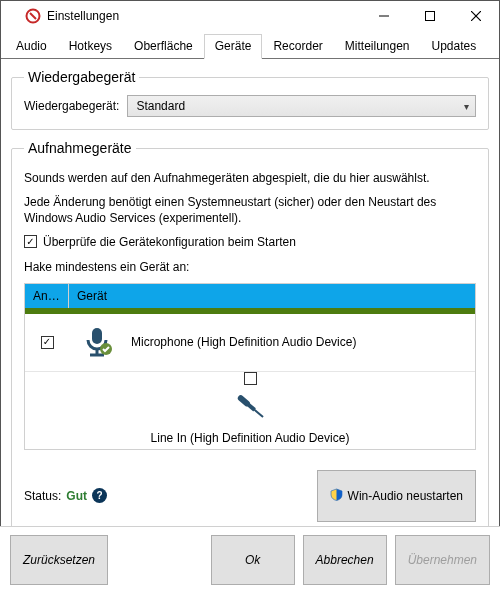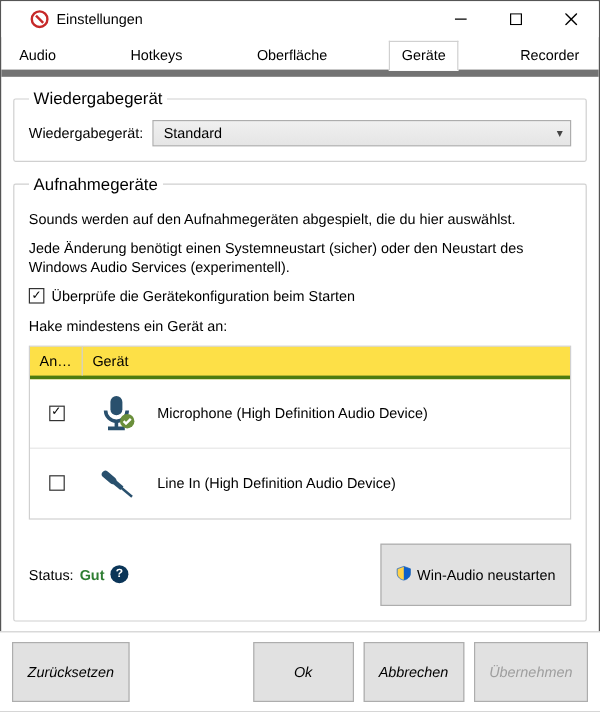--- a/index.html
+++ b/index.html
@@ -26,24 +26,23 @@
     display:flex;align-items:center;justify-content:center;
   }
   .titlebar .title { flex: 1; font-size: 12px; }
   .winbtns { display: flex; height: 100%; }
   .winbtn {
     width: 46px; display:flex; align-items:center; justify-content:center;
     font-family: "Segoe UI Symbol", sans-serif; font-size: 12px;
   }
   .tabs {
     display: flex;
-    border-bottom: 6px solid #737373;
+    border-bottom: 1px solid #737373;
     padding: 0 4px;
     margin-top: 2px;
-    gap: 40px;
   }
   .tab {
     padding: 4px 10px 5px 10px;
     border: 1px solid transparent;
     border-bottom: none;
     position: relative;
     top: 1px;
     cursor: default;
   }
   .tab.active {
@@ -77,34 +76,34 @@
   .chkrow { display:flex; align-items:center; gap:6px; margin: 6px 0 10px 0;}
   .chkbox {
     width:13px;height:13px;border:1px solid #333;display:inline-flex;
     align-items:center;justify-content:center;font-size:10px;line-height:1;
     background:#fff;
   }
   .devtable {
     border:1px solid #d0d0d0;
   }
   .devhead {
-    display:flex; border-bottom:3px solid #4d7c0f;
-    background:#fde047;
+    display:flex; border-bottom:6px solid #4d7c0f;
+    background:#0ea5e9;
   }
   .devhead .hcell {
     padding:5px 8px; border-right:1px solid #d0d0d0;
   }
   .devhead .hcell:last-child{border-right:none;flex:1;}
   .hcell.col-an{width:44px;}
   .devrow {
     display:flex; align-items:center;
     border-bottom:1px solid #e6e6e6;
     min-height:58px;
   }
-  .devrow:last-child{border-bottom:none;}
+  .devrow:last-child{border-bottom:none;flex-direction:column;}
   .cell-chk{width:44px;display:flex;justify-content:center;}
   .cell-icon{width:56px;display:flex;justify-content:center;align-items:center;}
   .cell-label{flex:1;padding:4px 6px;}
   .statusrow{display:flex;align-items:center;justify-content:space-between;margin-top:20px;}
   .status-left{display:flex;align-items:center;gap:5px;}
   .status-val{color:#2e7d32;font-weight:600;}
   .help-icon{
     width:15px;height:15px;border-radius:50%;background:#0b3558;color:#fff;
     display:inline-flex;align-items:center;justify-content:center;font-size:10px;font-weight:700;
   }

